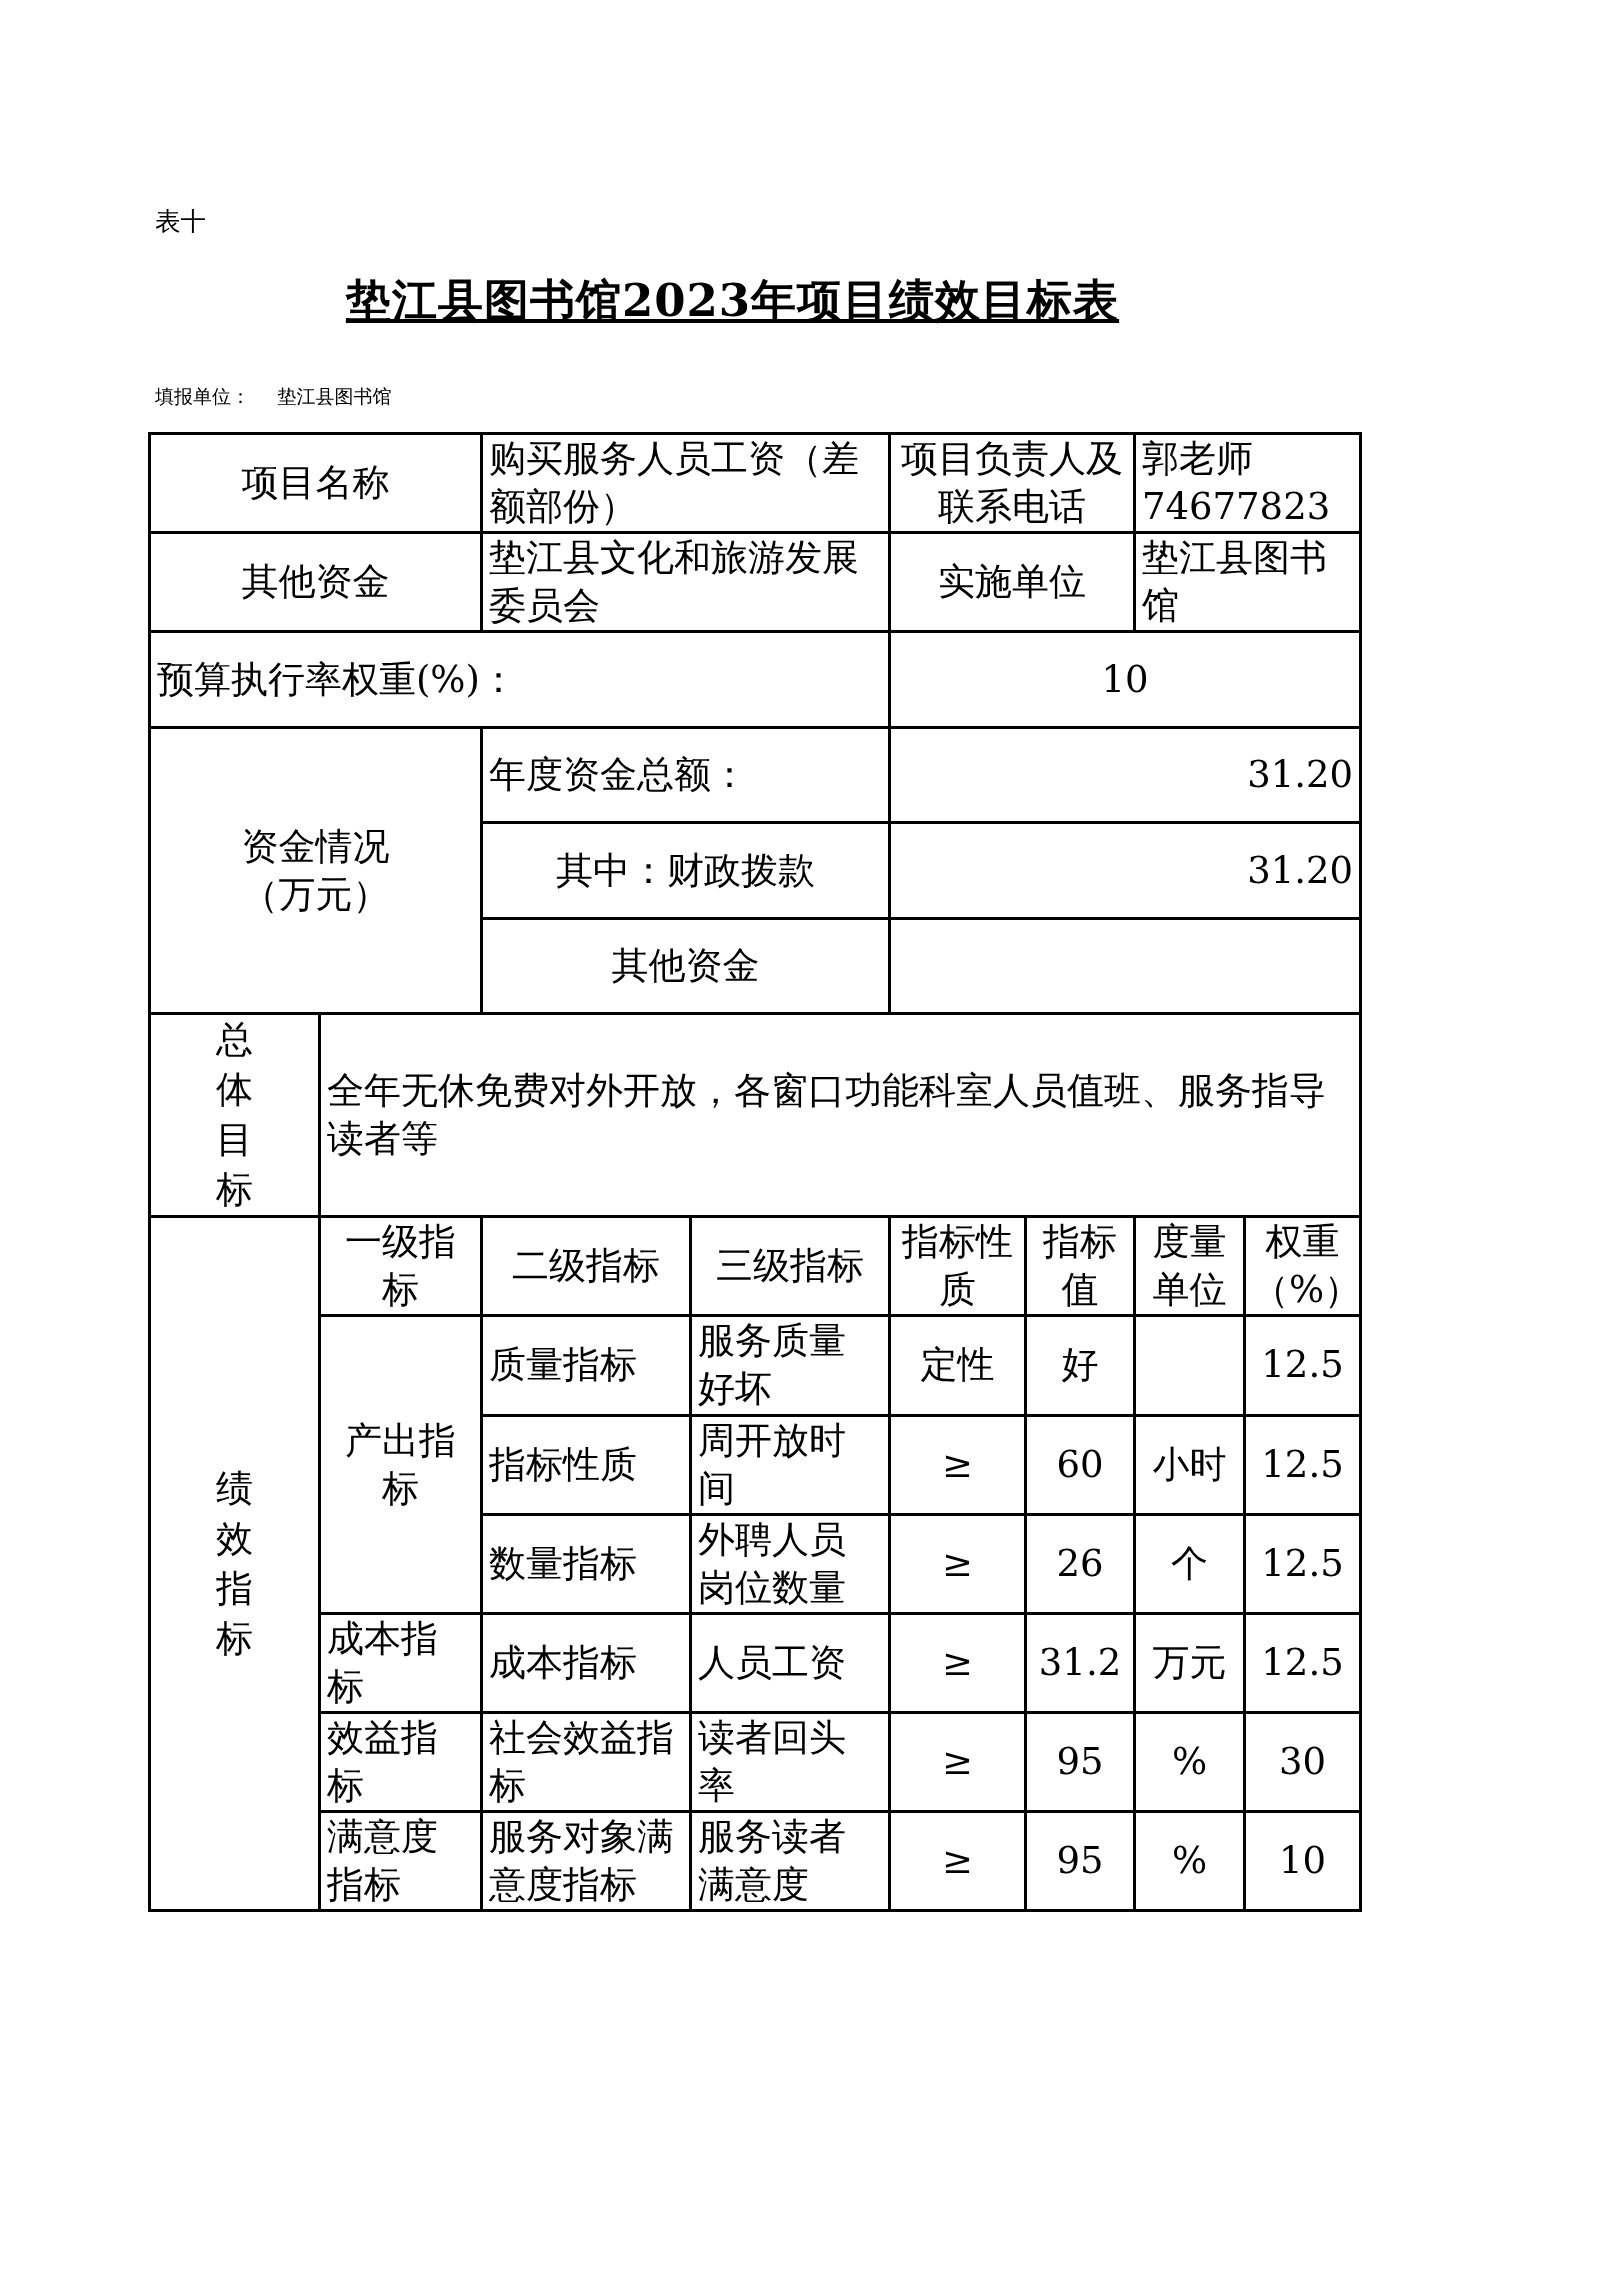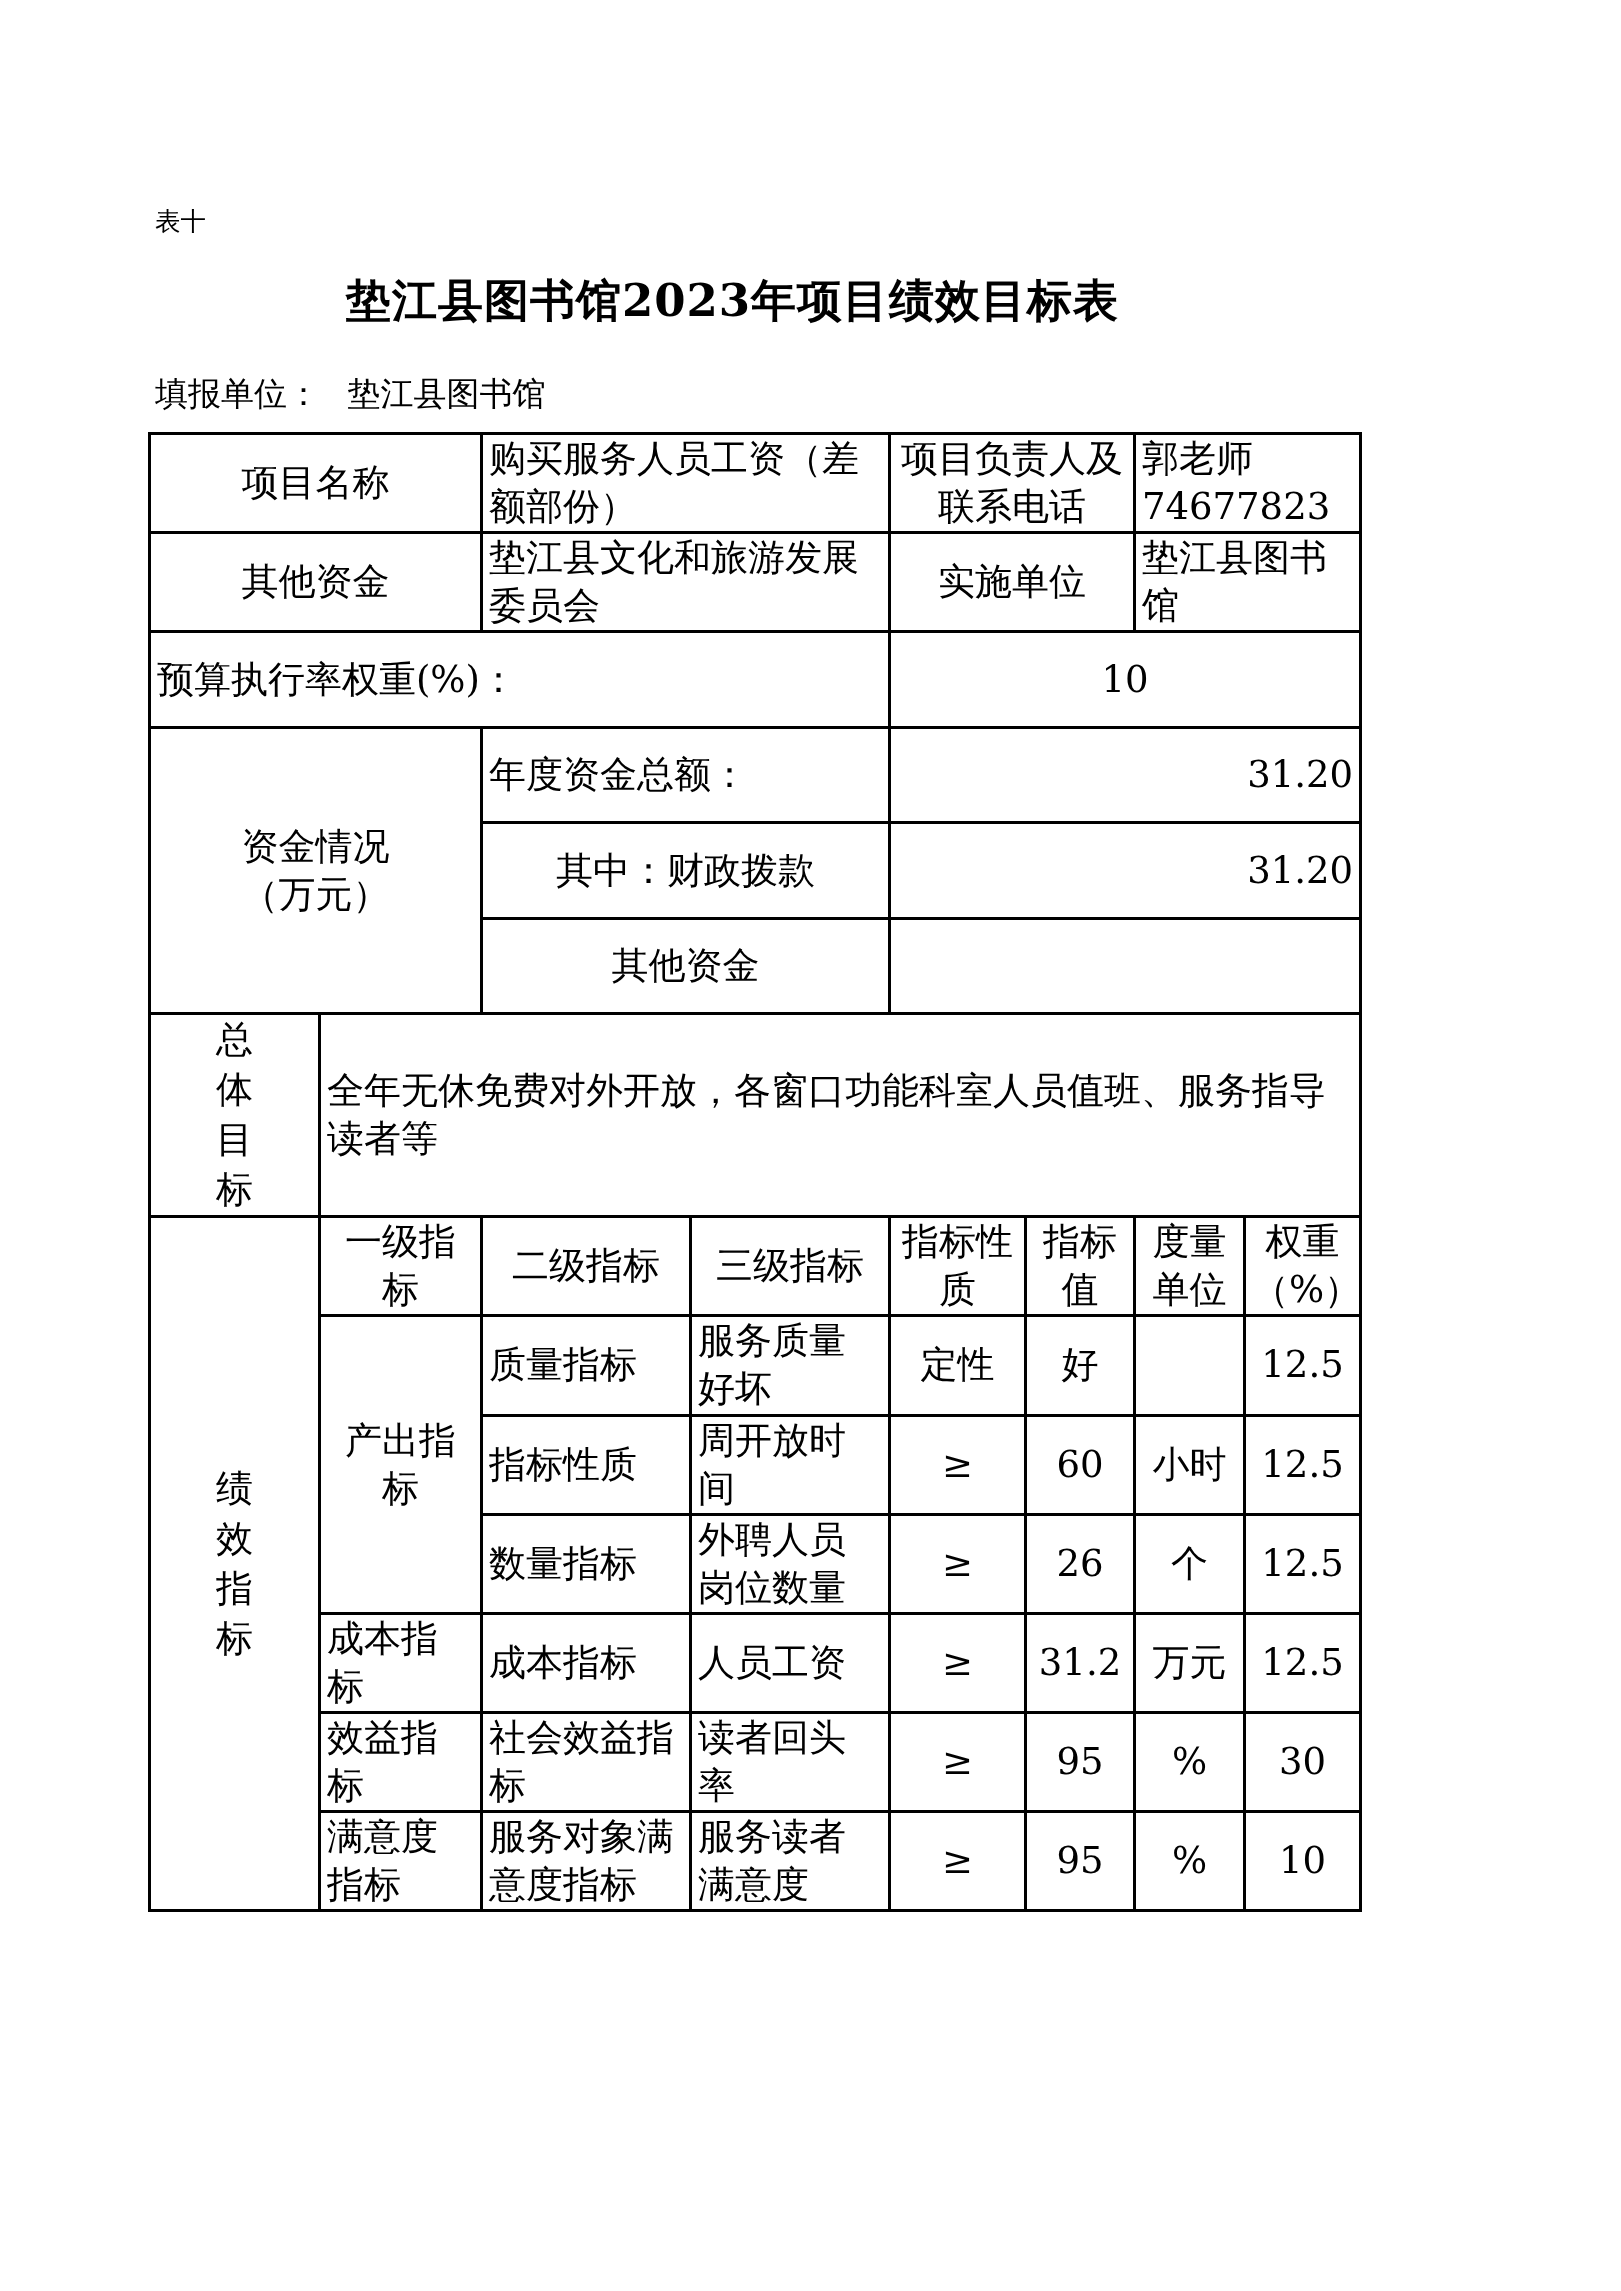--- a/index.html
+++ b/index.html
@@ -1,21 +1,21 @@
 <!DOCTYPE html>
 <html><head>
 <meta charset="utf-8">
 <style>
   html, body { margin:0; padding:0; background:#ffffff; }
   body { width:1621px; height:2292px; position:relative; font-family:"DejaVu Serif","Liberation Serif",serif; color:#000; }
   .abs { position:absolute; }
   #table-no { left:155px; top:204px; font-size:25.5px;text-align:center; }
-  #doc-title { left:0; width:1621px; top:271px; text-align:center; font-size:45px; font-weight:bold; letter-spacing:1px; padding-left:0; }
+  #doc-title { left:0; width:1621px; top:271px; text-align:center; font-size:45px; font-weight:bold; letter-spacing:1px; padding-left:0;text-decoration:underline; }
   #doc-title span { position:relative; left:-78px; }
-  #filler { left:155px; top:372px; font-size:33px; }
+  #filler { left:155px; top:384px; font-size:19px; }
   #filler .v { margin-left:27.4px; }
   table { position:absolute; left:148px; top:432px; border-collapse:collapse; table-layout:fixed; width:1210px; font-size:37px; }
   td { border:3.9px solid #000; padding:0 5.9px; line-height:1.3; vertical-align:middle; overflow:hidden; }
   .c { text-align:center; }
   .l { text-align:left; }
   .r { text-align:right; }
   .vert { text-align:center; line-height:1.35; }
 </style>
 </head>
 <body>

